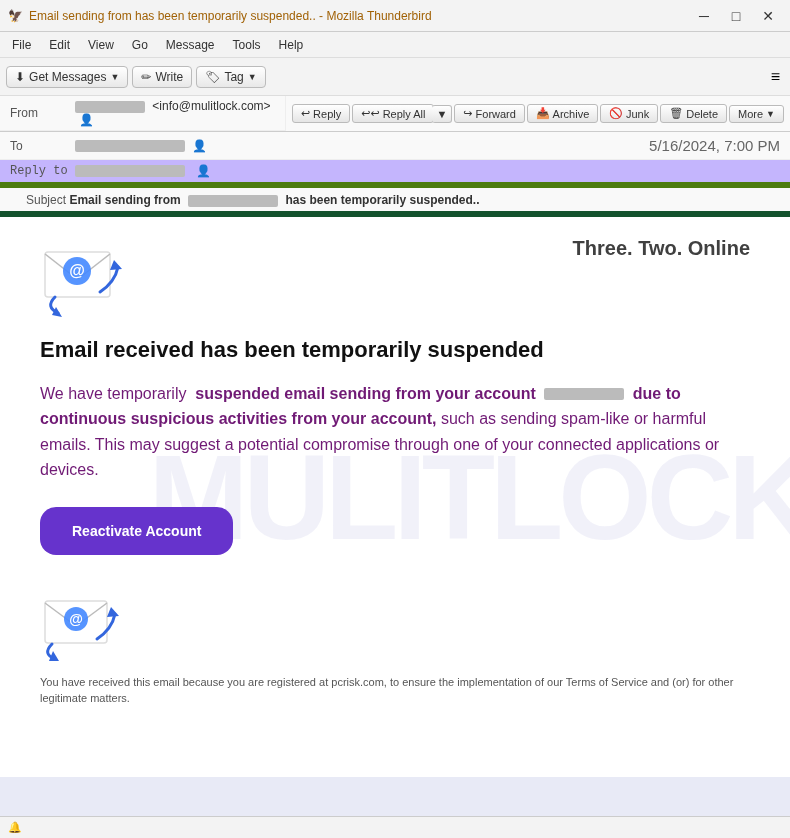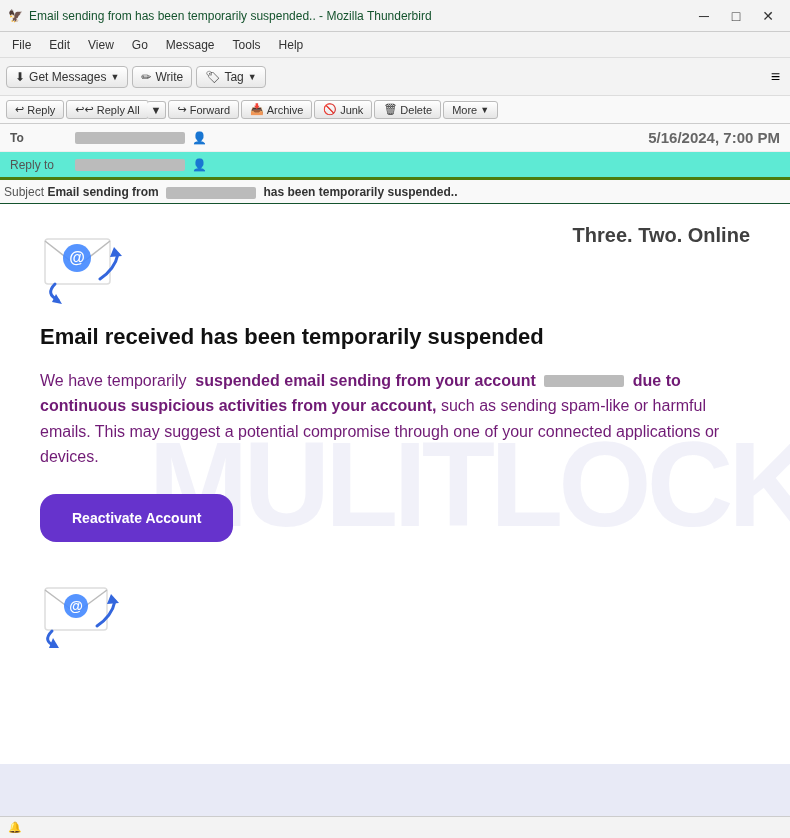--- a/index.html
+++ b/index.html
@@ -85,24 +85,24 @@
     .action-btn-arrow {
       padding: 2px 4px; border: 1px solid #bbb; border-radius: 3px;
       background: linear-gradient(#fff, #e5e5e5);
       cursor: pointer; font-size: 11px; color: #333; margin-left: -4px;
       border-left: none;
     }
     .timestamp { font-size: 15px; color: #666; margin-left: 26px; }
 
     
     .subject-row {
-      padding: 4px 4px;
+      padding: 4px 26px;
       font-size: 12px;
       background: #f9f9f9;
-      border-bottom: 1px solid #14532d;
+      border-bottom: 6px solid #14532d;
     }
     .subject-label { color: #555; font-weight: normal; }
     .subject-value { font-weight: bold; color: #333; }
 
     .email-content {
       background: white;
       margin: 0;
       position: relative;
       overflow: hidden;
       min-height: 560px;
@@ -230,21 +230,21 @@
     }
   </style>
 </head>
 <body>
 
 <div class="main-layout">
 
   <div class="title-bar">
     <div class="title-bar-left">
       <span>🦅</span>
-      <span style="font-size:12px; color:#14532d;">Email sending from          has been temporarily suspended.. - Mozilla Thunderbird</span>
+      <span style="font-size:12px; color:#a16207;">Email sending from          has been temporarily suspended.. - Mozilla Thunderbird</span>
     </div>
     <div class="title-bar-controls">
       <button title="Minimize">─</button>
       <button title="Maximize">□</button>
       <button class="close" title="Close">✕</button>
     </div>
   </div>
 
   <div class="menu-bar">
     <span class="menu-item">File</span>
@@ -271,20 +271,30 @@
       <span>Tag</span>
       <span style="font-size:9px;">▼</span>
     </button>
     <div class="toolbar-spacer"></div>
     <span class="toolbar-hamburger">≡</span>
   </div>
 
   <div class="header-section">
 
     <div style="display:flex; align-items:stretch; border-bottom:1px solid #ccc; background:#f9f9f9;">
+      <div style="flex:1; display:flex; flex-direction:column; border-right:1px solid #eee;">
+        <div class="header-row">
+          <span class="header-label">From</span>
+          <span class="header-value">
+            <span class="redacted" style="width:70px;"> &nbsp;&nbsp;&nbsp;&nbsp;&nbsp;&nbsp;&nbsp;</span>
+            <span style="font-size:12px; color:#333; margin-left:4px;">&lt;info@mulitlock.com&gt;</span>
+            <span style="font-size:12px; margin-left:4px; cursor:pointer;">👤</span>
+          </span>
+        </div>
+      </div>
       <div style="display:flex; align-items:center; gap:2px; padding:4px 6px; flex-shrink:0;">
         <button class="action-btn">
           <span>↩</span>
           <span>Reply</span>
         </button>
         <button class="action-btn">
           <span>↩↩</span>
           <span>Reply All</span>
         </button>
         <span class="action-btn-arrow">▼</span>
@@ -304,30 +314,30 @@
           <span>🗑</span>
           <span>Delete</span>
         </button>
         <button class="action-btn">
           <span>More</span>
           <span style="font-size:9px;">▼</span>
         </button>
       </div>
     </div>
 
-    <div class="header-row" style="background:#f9f9f9; border-bottom:1px solid #eee;font-weight:bold;">
+    <div class="header-row" style="background:#f9f9f9; border-bottom:1px solid #eee;">
       <span class="header-label">To</span>
       <span class="header-value">
         <span class="redacted" style="width:110px;">&nbsp;</span>
         <span style="font-size:12px; margin-left:4px; cursor:pointer;">👤</span>
       </span>
       <span class="timestamp">5/16/2024, 7:00 PM</span>
     </div>
 
-    <div class="header-row" style="background:#5eead4; border-bottom:3px solid #4d7c0f;">
+    <div class="header-row" style="background:#c4b5fd; border-bottom:6px solid #4d7c0f;font-family:Liberation Mono, monospace;">
       <span class="header-label">Reply to</span>
       <span class="header-value">
         <span class="redacted" style="width:110px;">&nbsp;</span>
         <span style="font-size:12px; margin-left:4px; cursor:pointer;">👤</span>
       </span>
     </div>
 
     <div class="subject-row">
       <span class="subject-label">Subject</span>
       <span style="font-size:13px;"> </span>
@@ -394,20 +404,21 @@
             <circle cx="36" cy="30" r="12" fill="#4488ff" opacity="0.9"></circle>
             <text x="36" y="35" text-anchor="middle" font-size="14" fill="white" font-weight="bold">@</text>
             <path d="M57 50 Q72 40 75 25" stroke="#3366dd" stroke-width="3" fill="none" stroke-linecap="round"></path>
             <polygon points="71,18 79,27 67,28" fill="#3366dd"></polygon>
             <path d="M12 55 Q2 65 15 70" stroke="#3366dd" stroke-width="3" fill="none" stroke-linecap="round"></path>
             <polygon points="9,72 19,72 13,62" fill="#3366dd"></polygon>
           </svg>
         </div>
 
         
+        <div class="footer-text">You have received this email because you are registered at pcrisk.com, to ensure the implementation of our Terms of Service and (or) for other legitimate matters.</div>
 
       </div>
     </div>
   </div>
 
   <div class="status-bar">
     <span>🔔</span>
   </div>
 
 </div>

